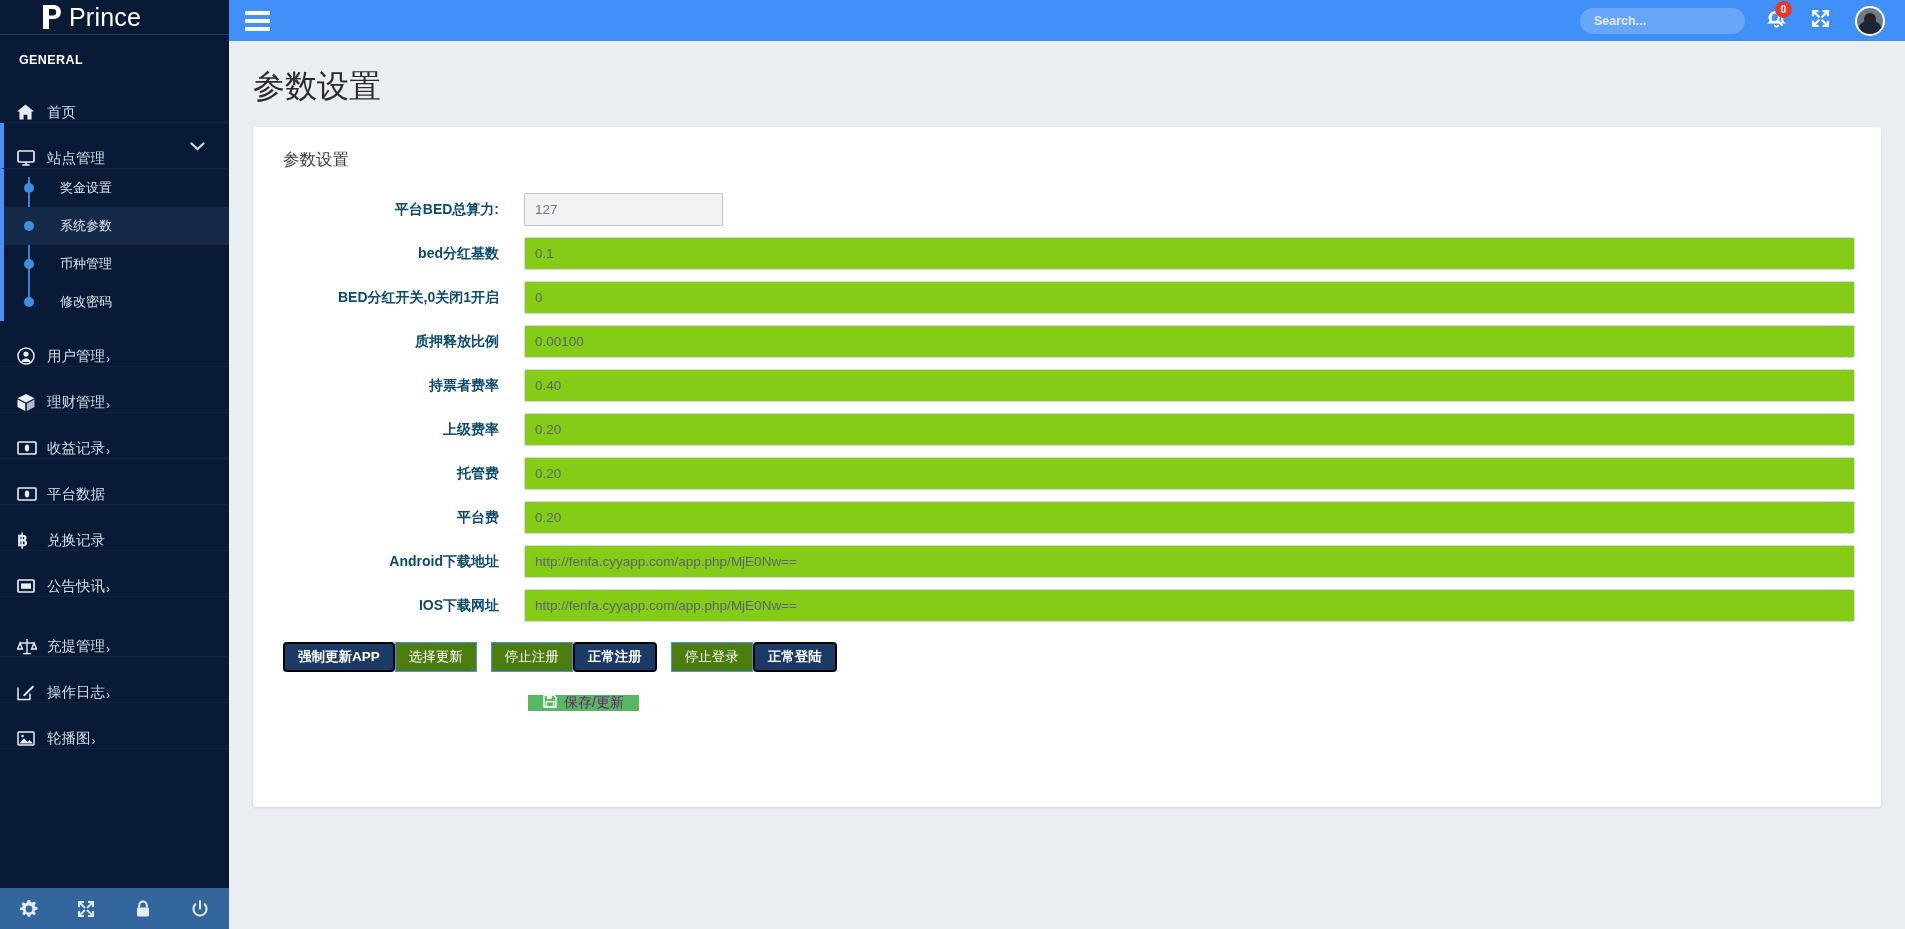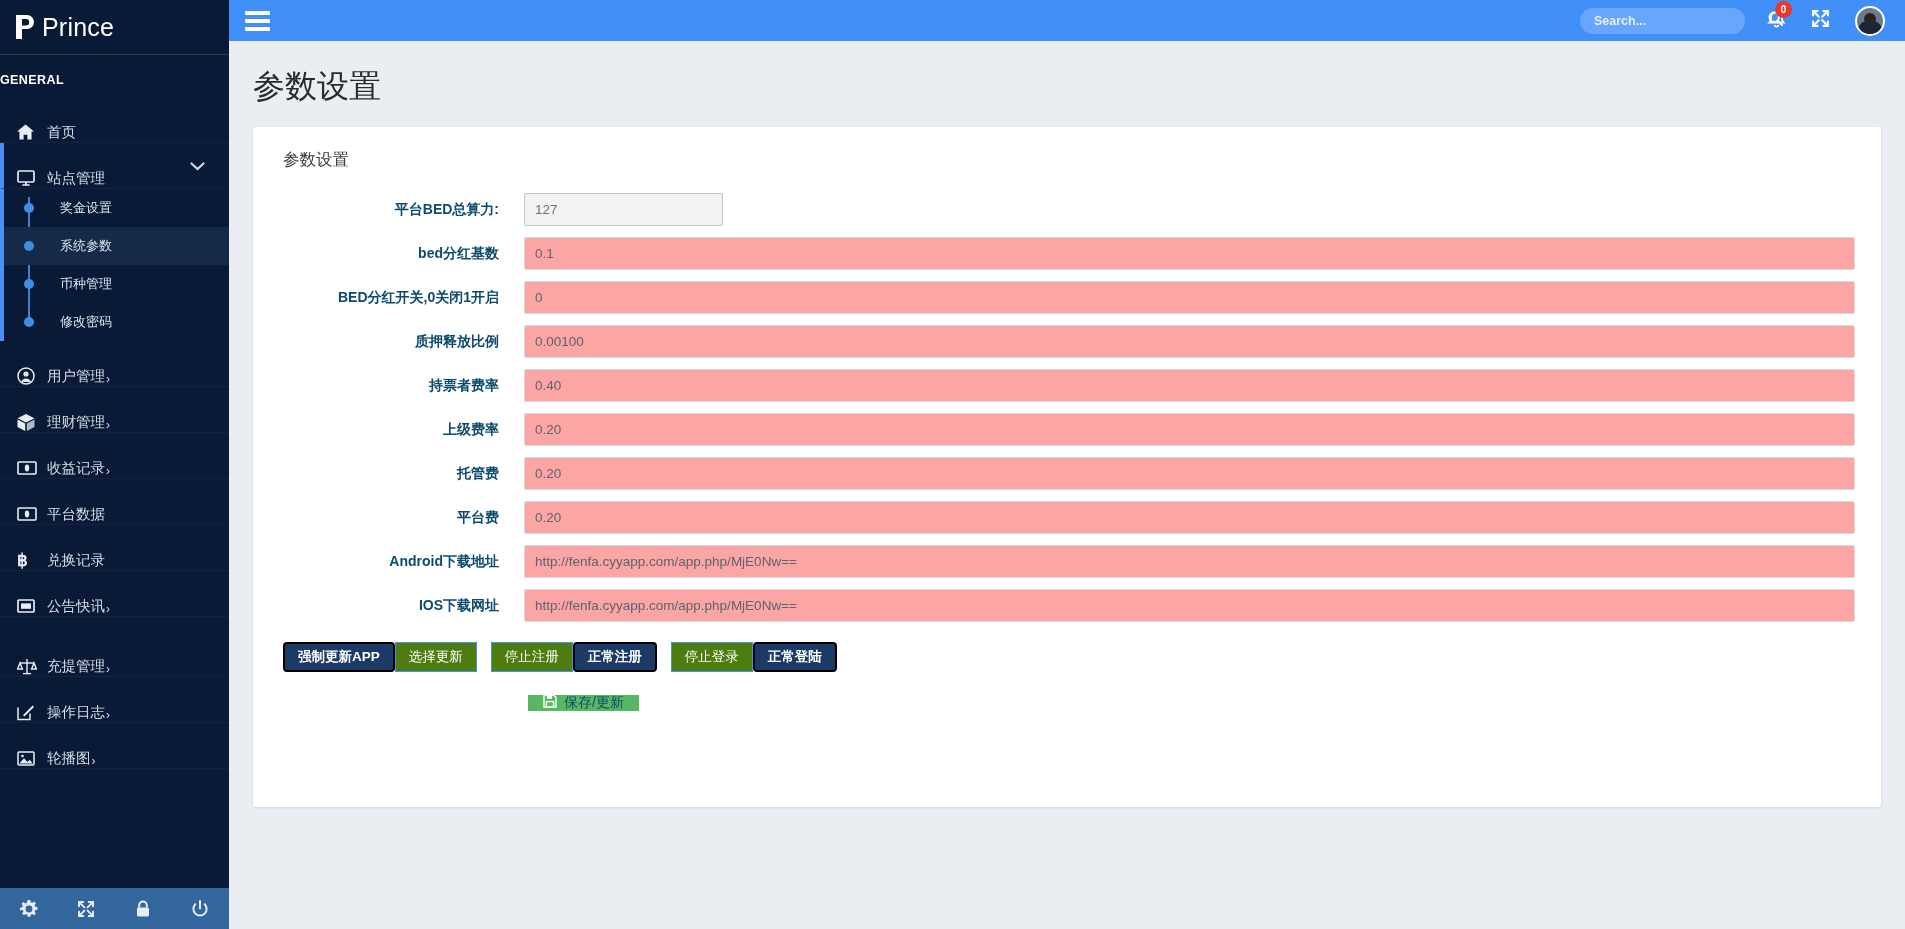--- a/index.html
+++ b/index.html
@@ -13,38 +13,38 @@
 
   
   .sidebar {
     width: 229px; height: 929px;
     background: #081a36;
     flex: 0 0 229px;
     position: relative;
     overflow: hidden;
   }
   .brand {
-    height: 55px;
+    height: 35px;
     display: flex; align-items: center;
-    padding-left: 12px;
+    padding-left: 39px;
     border-bottom: 1px solid #27384f;
   }
   .brand-logo {
     width: 26px; height: 28px;
     position: relative; margin-right: 4px;
   }
   .brand-logo svg { display:block; }
   .brand-name {
     color: #ffffff; font-size: 25px; font-weight: 400;
     letter-spacing: .2px;
   }
   .nav-header {
     color: #ffffff; font-size: 12.5px; font-weight: bold;
     letter-spacing: .4px;
-    padding: 18px 0 10px 0;
+    padding: 18px 0 10px 19px;
   }
   .nav-item {
     display: flex; align-items: flex-end;
     height: 46px; padding-left: 17px;
     color: #d5dce6; font-size: 14.5px;
     cursor: pointer; position: relative;
     border-bottom: 1px solid rgba(255,255,255,0.045);
   }
   .nav-item .ic {
     width: 26px; height: 20px; flex: 0 0 26px;
@@ -165,41 +165,41 @@
   .flabel {
     width: 245px; flex: 0 0 245px;
     text-align: right; padding-right: 25px;
     font-size: 14px; font-weight: bold; color: #0c4a6e;
     white-space: nowrap;
   }
   .finput {
     flex: 1 1 auto; height: 33px;
     border: 1px solid #d7d9dc; border-radius: 2px;
     padding: 0 10px; font-size: 13.5px; color: #5d6470;
-    background: #fca5a5; outline: none;
+    background: #84cc16; outline: none;
     font-family: "Liberation Sans", sans-serif;
   }
   .finput.small { flex: 0 0 163px; background: #f2f2f2; border-color: #c3c5c8; color: #6c7280; }
 
   .btnrow { display: flex; align-items: center; margin: 20px 0 0 4px; }
   .btngroup { display: flex; margin-right: 14px; }
   .gbtn {
     height: 30px; padding: 0 13px;
     display: flex; align-items: center; justify-content: center;
     font-size: 13.5px; color: #fff; cursor: pointer;
     background: #4d7c0f; border: 1px solid #4190fa;
   }
   .gbtn.sel {
     background: #1b3a66; border: 2px solid #000;
     border-radius: 4px; font-weight: bold;
   }
   .save-row { margin: 22px 0 0 249px; }
   .save-btn {
     display: inline-flex; align-items: center; gap: 7px;
-    background: #56b863; color: #0c4a6e;
+    background: #56b863; color: #701a75;
     height: 16px; padding: 0 15px;
     border: none; border-radius: 0;
     font-size: 14px; cursor: pointer;
     font-family: "Liberation Sans", sans-serif;
   }
 </style>
 </head>
 <body>
 
 <div class="app">

